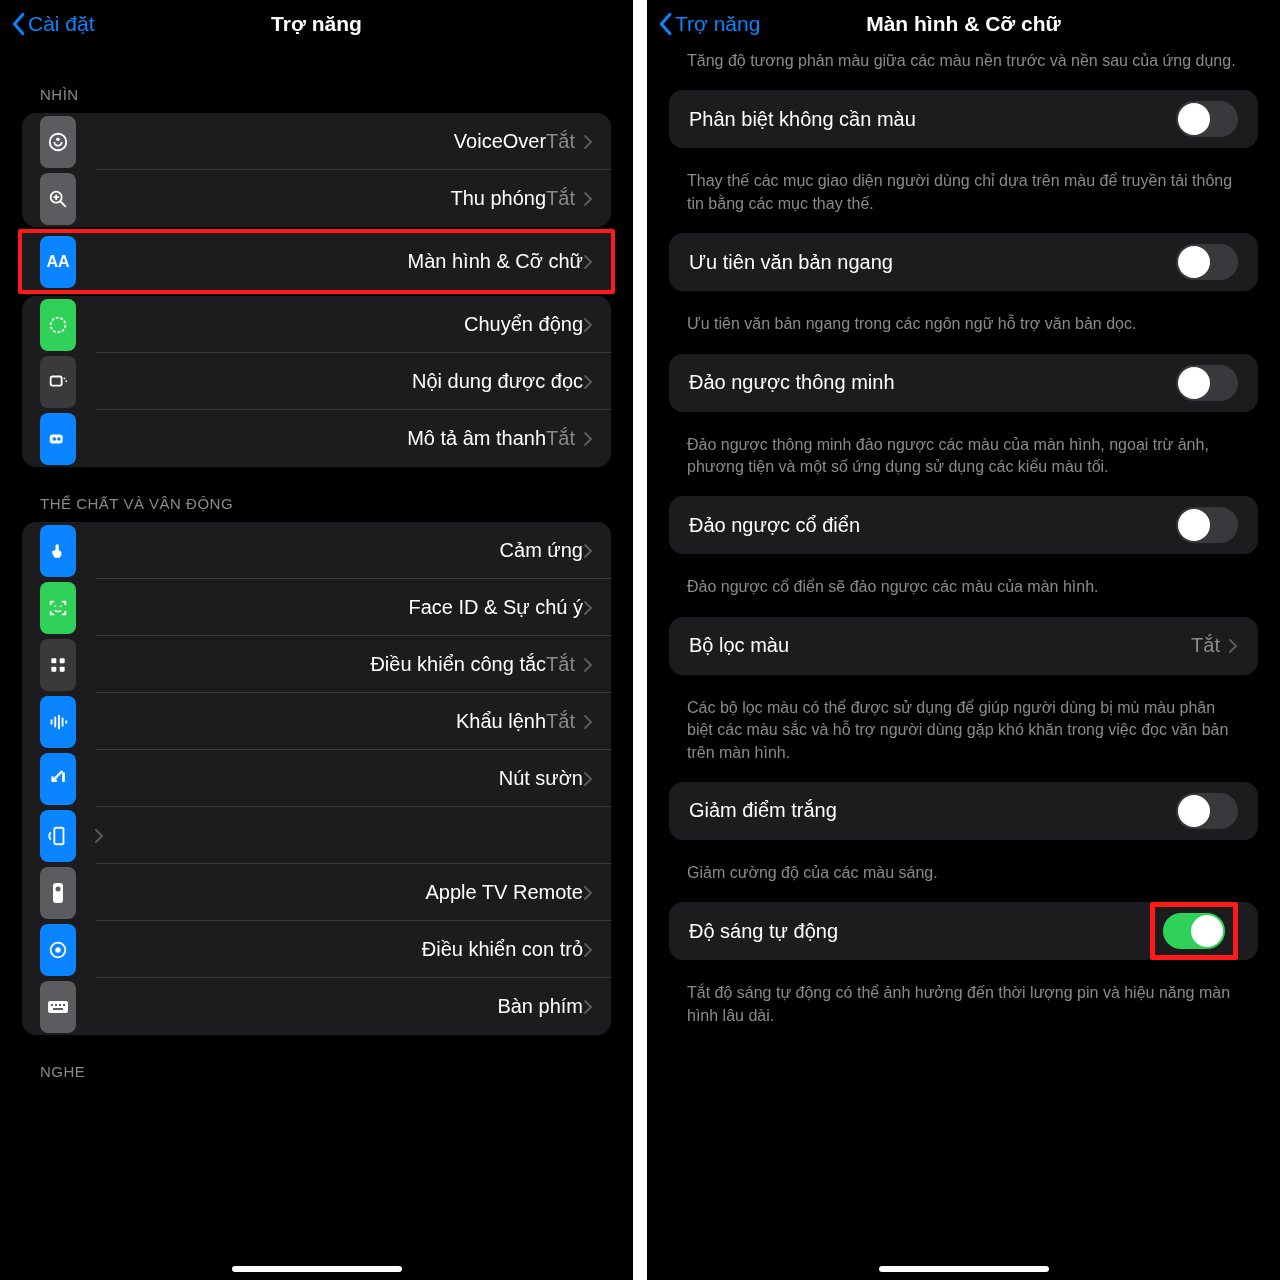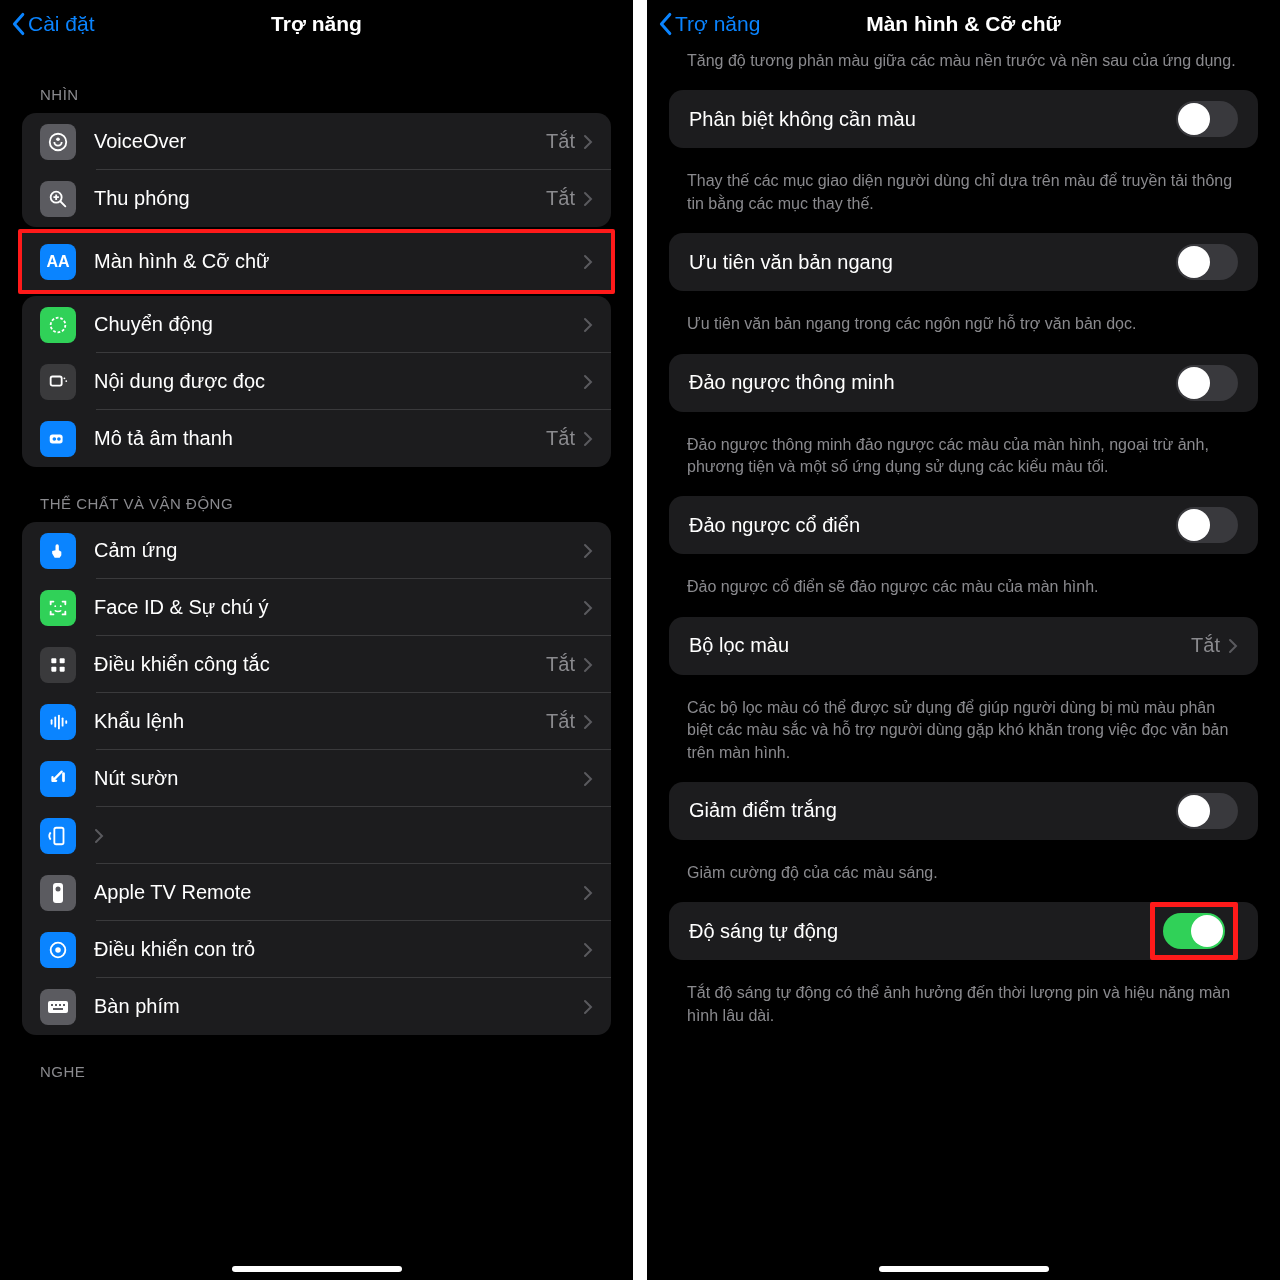--- a/index.html
+++ b/index.html
@@ -63,34 +63,35 @@
     overflow: hidden;
   }
   .group.single { margin-bottom: 12px; }
   .row {
     display: flex;
     align-items: center;
     min-height: 57px;
     padding: 0 18px;
     position: relative;
     cursor: pointer;
+    text-align: right;
   }
   .row::after {
     content: "";
     position: absolute;
     left: 74px;
     right: 0;
     bottom: 0;
     height: 1px;
     background: #3a3a3c;
   }
   .row:last-child::after { display: none; }
   .icon {
     width: 36px;
-    height: 36px;
+    height: 52px;
     border-radius: 8px;
     display: flex;
     align-items: center;
     justify-content: center;
     margin-right: 18px;
     flex-shrink: 0;
     font-size: 18px;
     color: #fff;
   }
   .label {

